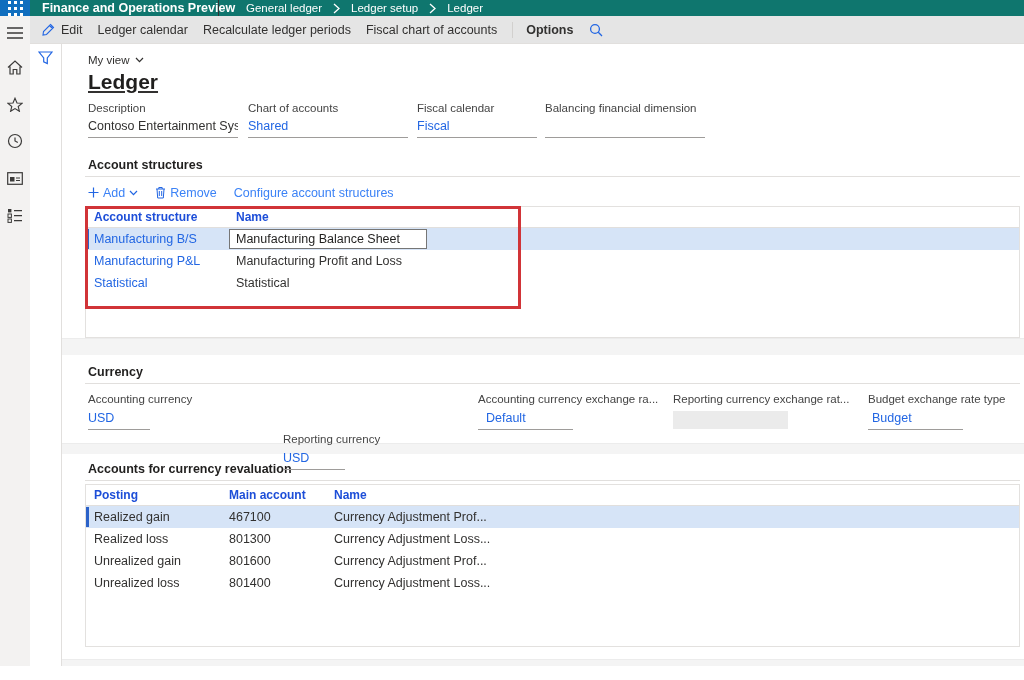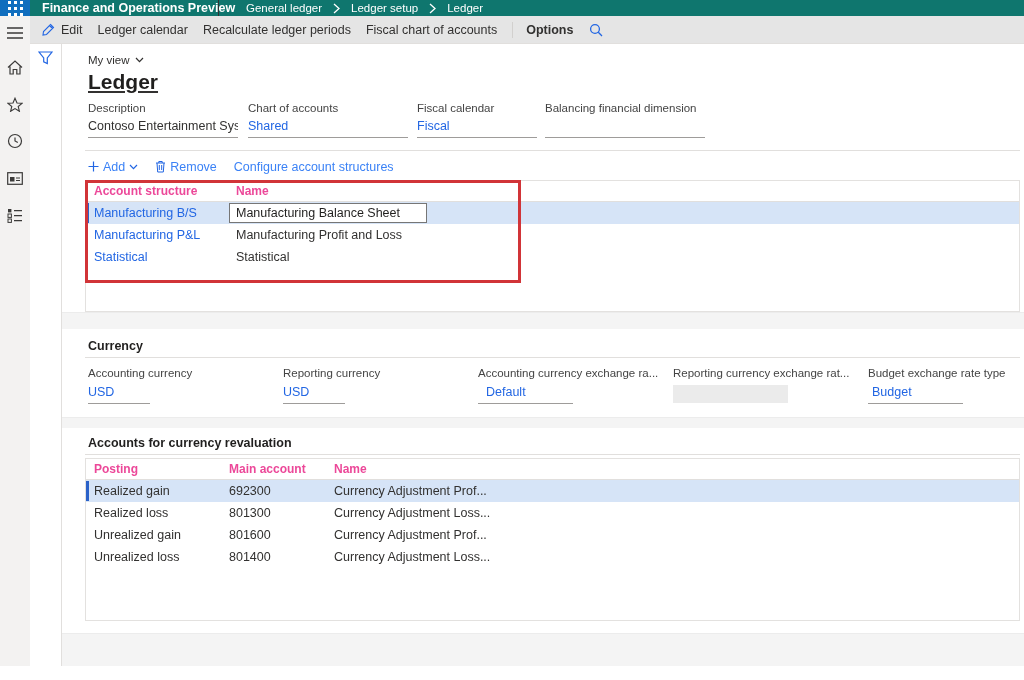--- a/index.html
+++ b/index.html
@@ -58,21 +58,21 @@
   
   .section-title { margin:12px 0 0 26px; font-size:12.5px; font-weight:bold; color:#201f1e; cursor:pointer; }
   .divider { border-bottom:1px solid #e1dfdd; margin:4px 4px 0 23px; }
 
   .grid-toolbar { display:flex; align-items:center; margin:5px 0 0 26px; height:21px; color:#3b82f6; font-size:12.5px; }
   .tb-btn { display:flex; align-items:center; gap:4px; margin-right:17px; cursor:pointer; white-space:nowrap; }
 
   .grid { border:1px solid #e3e1df; margin:3px 4px 0 23px; position:relative; background:#fff; }
   .grid1 { height:132px; }
   .grid3 { height:163px; }
-  .ghead { display:flex; height:21px; align-items:center; border-bottom:1px solid #e1dfdd; font-weight:bold; font-size:12px; color:#ec4899; }
+  .ghead { display:flex; height:21px; align-items:center; border-bottom:1px solid #e1dfdd; font-weight:bold; font-size:12px; color:#1d4ed8; }
   .grow { display:flex; height:22px; align-items:center; position:relative; cursor:pointer; }
   .grow.sel { background:#d6e4f7; }
   .grow .accent { position:absolute; left:0; top:1px; bottom:1px; width:3px; background:#2b62c9; }
   .cell { white-space:nowrap; overflow:hidden; }
   .g1c1 { width:143px; padding-left:8px; flex:none; }
   .g1c2 { flex:1; padding-left:7px; }
   .g3c1 { width:143px; padding-left:8px; flex:none; }
   .g3c2 { width:105px; flex:none; }
   .g3c3 { flex:1; }
   .link-cell { color:#2266e3; cursor:pointer; }
@@ -83,21 +83,21 @@
   .gray-band { background:#f4f4f4; border-top:1px solid #ececec; }
   .band1 { height:17px; }
   .band2 { height:11px; }
   .bottom-fill { flex:1; background:#f4f4f4; border-top:1px solid #ececec; margin-top:0; }
 
   
   .currency-fields { position:relative; height:50px; margin-top:9px; }
   .cfield { position:absolute; top:0; }
   .cfield .field-value { margin-top:6px; }
   .c0 { left:26px; } .c0 .field-value { width:62px; }
-  .c1 { left:221px;} .c1 .field-value { width:62px; }
+  .c1 { left:221px;margin-top:40px;} .c1 .field-value { width:62px; }
   .c2 { left:416px;} .c2 .field-value { width:95px; padding-left:8px; }
   .c3 { left:611px;}
   .c4 { left:806px;} .c4 .field-value { width:95px; padding-left:4px; }
   .disabled-box { margin-top:6px; width:115px; height:18px; background:#ebebeb; }
 
   svg { display:block; }
 </style>
 </head>
 <body>
 
@@ -235,20 +235,21 @@
           <div class="field f2">
             <div class="field-label">Fiscal calendar</div>
             <div class="field-value link">Fiscal</div>
           </div>
           <div class="field f3">
             <div class="field-label">Balancing financial dimension</div>
             <div class="field-value"></div>
           </div>
         </div>
 
+        <div class="section-title">Account structures</div>
         <div class="divider"></div>
 
         <div class="grid-toolbar">
           <div class="tb-btn">
             <svg width="11" height="11" viewBox="0 0 11 11">
                 <path d="M5.5 0.5 V10.5 M0.5 5.5 H10.5" stroke="#2266e3" stroke-width="1.2"></path>
               </svg>
             <span>Add</span>
             <svg width="9" height="6" viewBox="0 0 9 6">
                 <path d="M1 1 L4.5 4.6 L8 1" stroke="#2266e3" stroke-width="1.2" fill="none"></path>
@@ -319,21 +320,21 @@
 
         <div class="grid grid3">
           <div class="ghead">
             <span class="cell g3c1">Posting</span>
             <span class="cell g3c2">Main account</span>
             <span class="cell g3c3">Name</span>
           </div>
           <div class="grow sel">
             <span class="accent"></span>
             <span class="cell g3c1">Realized gain</span>
-            <span class="cell g3c2">692300</span>
+            <span class="cell g3c2">467100</span>
             <span class="cell g3c3">Currency Adjustment Prof...</span>
           </div>
           <div class="grow">
             <span class="cell g3c1">Realized loss</span>
             <span class="cell g3c2">801300</span>
             <span class="cell g3c3">Currency Adjustment Loss...</span>
           </div>
           <div class="grow">
             <span class="cell g3c1">Unrealized gain</span>
             <span class="cell g3c2">801600</span>

